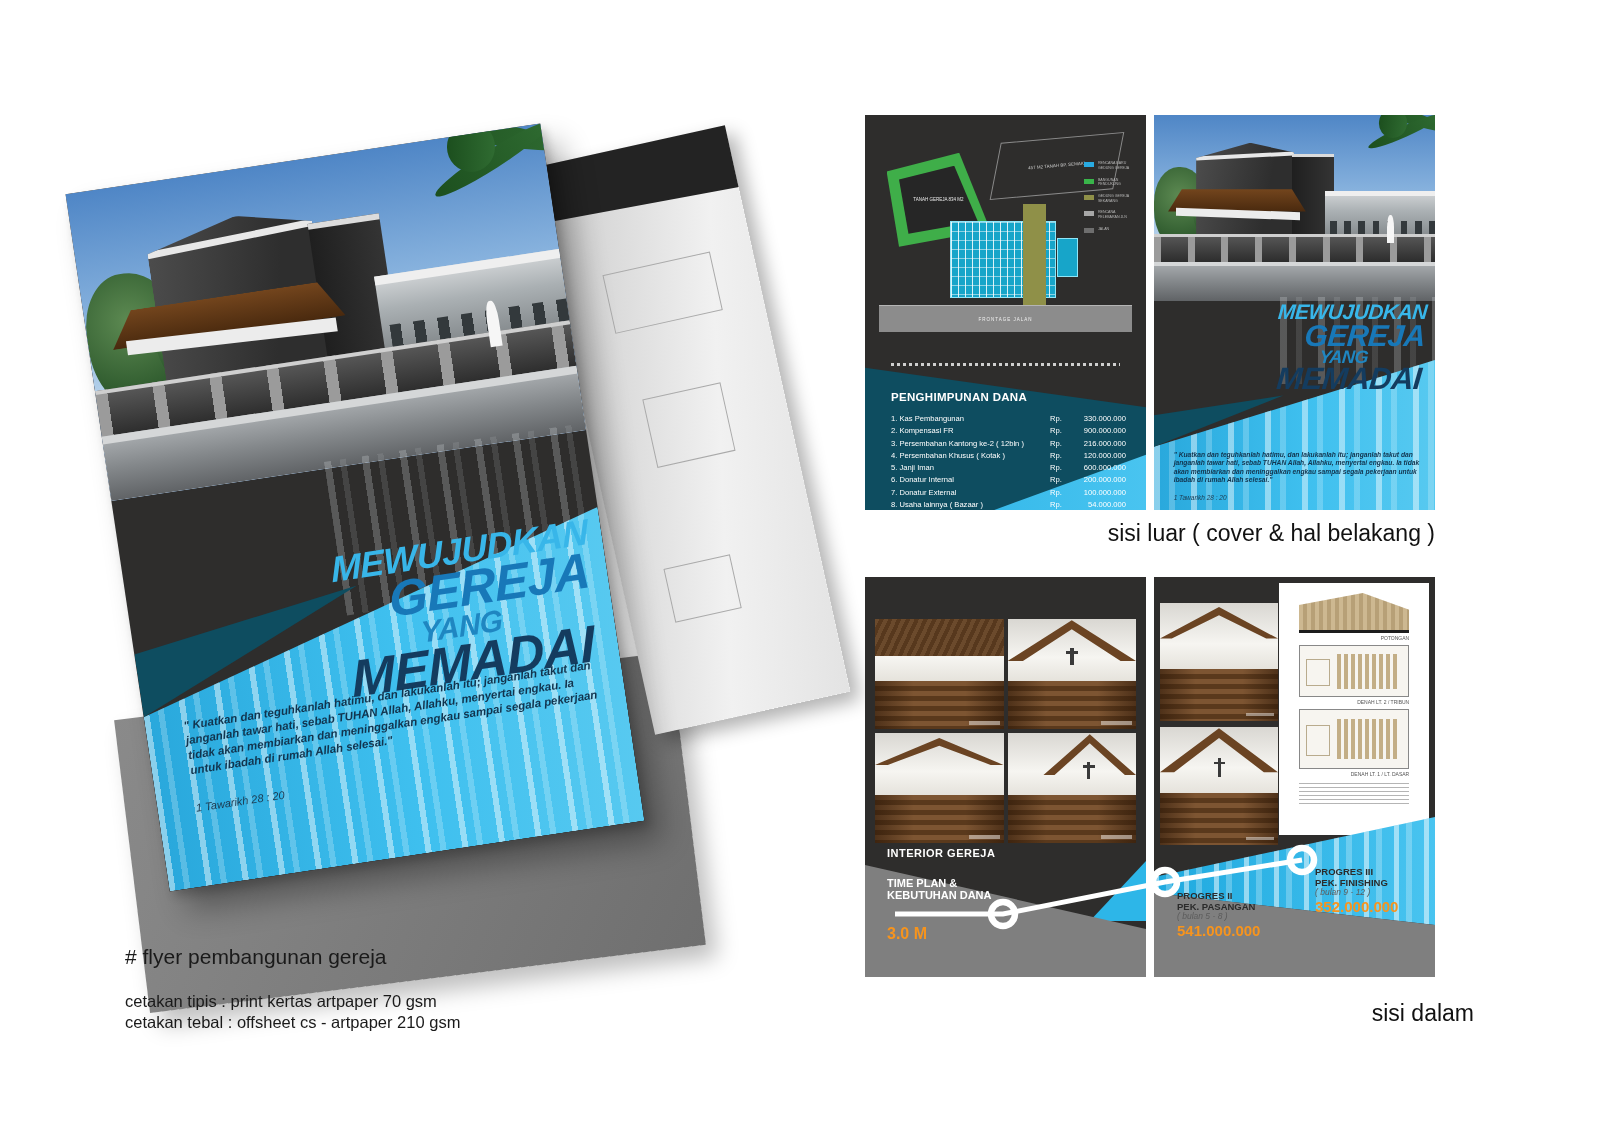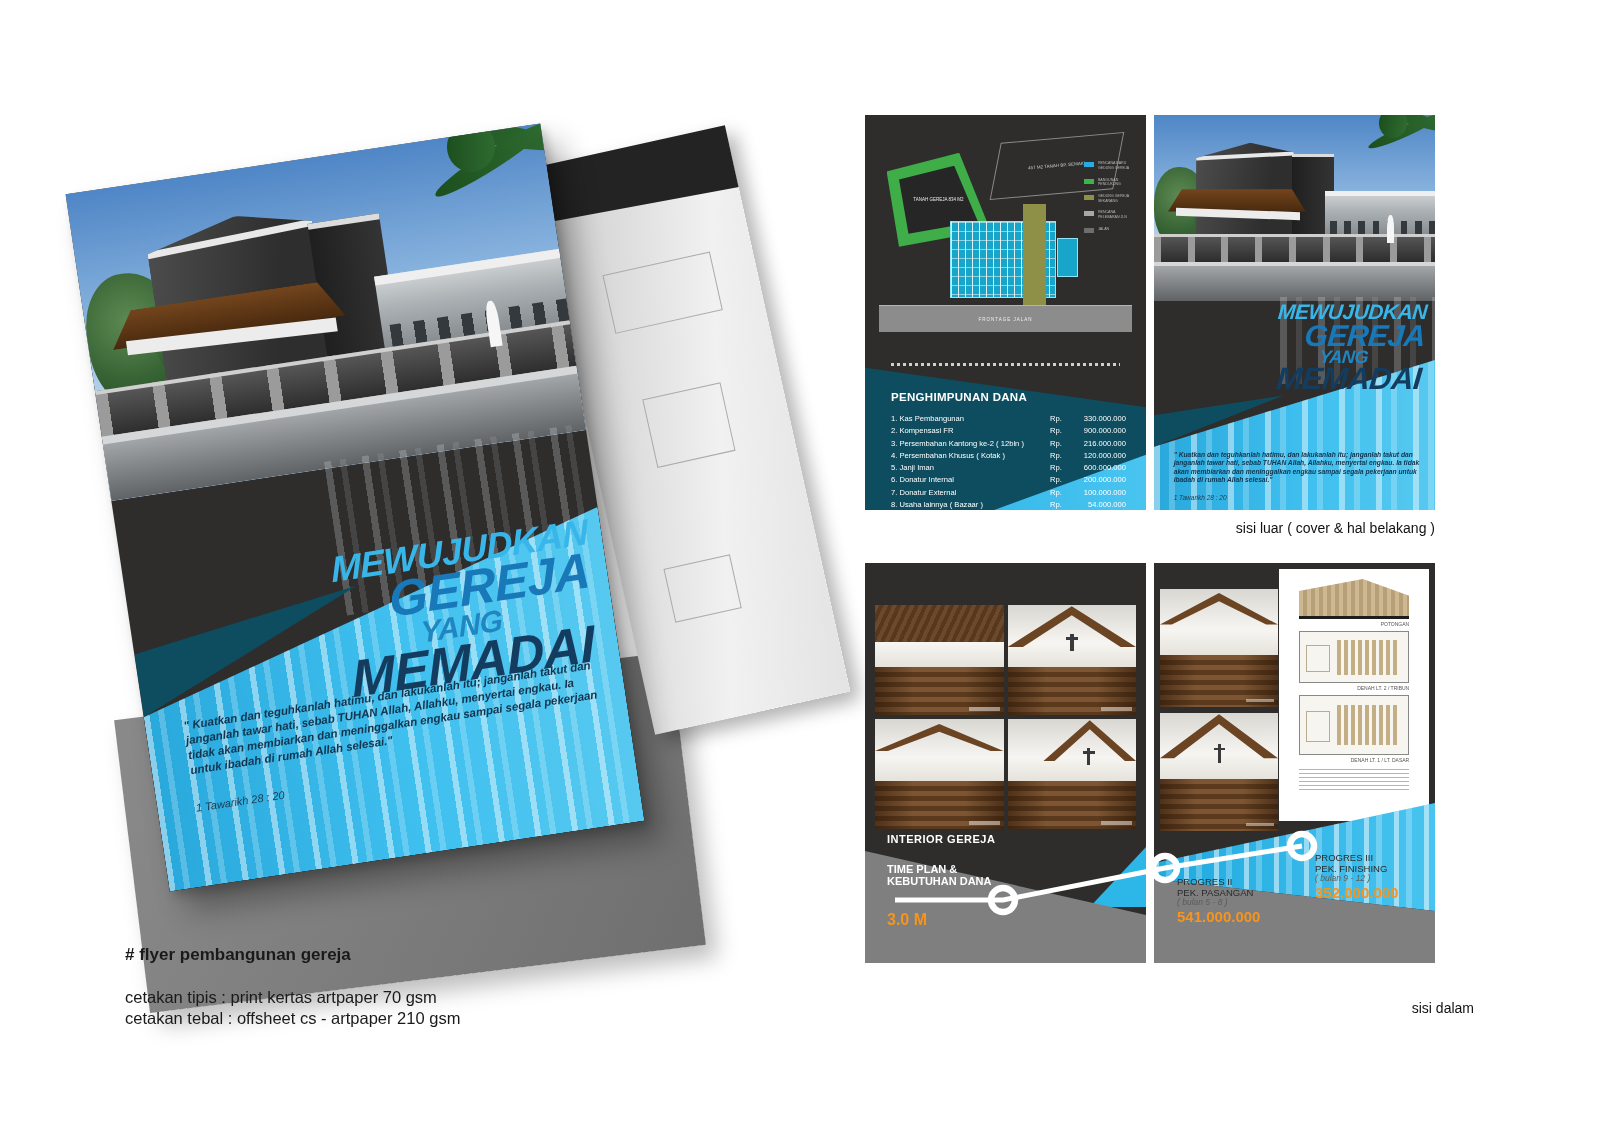--- a/index.html
+++ b/index.html
@@ -92,21 +92,21 @@
 .fund{position:absolute;left:26px;right:20px;top:276px;color:#fff}
 .fund h3{font-size:11.5px;letter-spacing:.3px;margin-bottom:10px}
 .frow{display:flex;font-size:7.6px;line-height:1.62}
 .frow .nm{flex:1}
 .frow .rp{width:18px}
 .frow .am{width:58px;text-align:right}
 
 
 .spread{position:absolute;display:flex;gap:8px;background:#fff}
 .spread>div{flex:0 0 281px}
-.caption{position:absolute;font-size:14px;color:#111;text-align:right}
+.caption{position:absolute;font-size:23px;color:#111;text-align:right}
 
 
 .gray-wedge{position:absolute;inset:0;background:#7f7f7f}
 .cyan-stripe-wedge{position:absolute;inset:0;background:
  repeating-linear-gradient(90deg,rgba(255,255,255,.5) 0 5px,rgba(255,255,255,0) 5px 12px,rgba(255,255,255,.25) 12px 18px,rgba(255,255,255,0) 18px 30px),
  linear-gradient(90deg,#1ea9df,#49c4f0)}
 .ip-left .gray-wedge{clip-path:polygon(0 72%,100% 88%,100% 100%,0 100%)}
 .ip-left .cyan-sliver{position:absolute;inset:0;background:#2db6e8;clip-path:polygon(100% 71%,100% 86%,80% 86%)}
 .ip-right .cyan-stripe-wedge{clip-path:polygon(0 75%,100% 60%,100% 87%,0 79%)}
 .ip-right .gray-wedge{clip-path:polygon(0 79%,100% 87%,100% 100%,0 100%)}
@@ -116,37 +116,37 @@
 .dwg-body{position:relative;margin:2px 10% 0;height:40px;background:repeating-linear-gradient(90deg,#cdb891 0 4px,#b7a077 4px 8px);border-bottom:3px solid #1d1d1d;clip-path:polygon(0 30%,58% 0,100% 42%,100% 100%,0 100%)}
 .dwg-label{font-size:5px;color:#555;text-align:right;padding:2px 10% 0}
 .dwg-plan{position:relative;margin:4px 10% 0;border:1px solid #888;background:#f7f5f0}
 .dwg-plan.p2{height:52px}.dwg-plan.p3{height:60px}
 .dwg-plan:before{content:"";position:absolute;inset:15% 8% 15% 34%;background:repeating-linear-gradient(90deg,#c3ae86 0 4px,rgba(0,0,0,0) 4px 7px)}
 .dwg-plan:after{content:"";position:absolute;left:6%;top:25%;width:20%;height:50%;border:1px solid #b9ab8d}
 .micro{margin:6px 10% 0;height:22px;background:repeating-linear-gradient(180deg,#a2a2a2 0 1px,rgba(0,0,0,0) 1px 4px);opacity:.8}
 .ph-col{position:absolute;left:6px;top:26px;width:118px;display:flex;flex-direction:column;gap:6px}
 .ph-col .ph{height:118px}
 .tl-label{position:absolute;z-index:6;line-height:1.12}
-.tl-label .nm{font-weight:normal;font-size:9.5px;color:#2b2b2b;text-transform:uppercase}
+.tl-label .nm{font-weight:bold;font-size:9.5px;color:#2b2b2b;text-transform:uppercase}
 .tl-label .pd{font-style:italic;font-size:8.5px;color:#5c5c5c}
 .tl-label .am{font-weight:bold;font-size:15px;color:#f7941d;margin-top:1px}
 .tp-head{position:absolute;z-index:6;color:#fff;font-weight:bold;font-size:11px;line-height:1.1;text-transform:uppercase}
 .tp-total{position:absolute;z-index:6;color:#f7941d;font-weight:bold;font-size:16px}
 .tl-svg{position:absolute;inset:0;z-index:5;pointer-events:none}
 
 
 .mock{position:absolute;left:85px;top:85px;width:720px;height:890px}
 .sheet-gray{position:absolute;left:45px;top:600px;width:560px;height:295px;background:linear-gradient(120deg,#8a8a8a,#6f6f6f);transform:rotate(-7deg);box-shadow:10px 14px 22px rgba(0,0,0,.25)}
 .sheet-inner{position:absolute;left:505px;top:55px;width:200px;height:580px;background:linear-gradient(100deg,#c9c9c9,#f1f1f1 60%,#e3e3e3);transform:rotate(-12.5deg);box-shadow:8px 10px 18px rgba(0,0,0,.3);overflow:hidden}
 .sheet-inner .top{position:absolute;left:-6px;top:-8px;width:110%;height:68px;background:#232323;transform:rotate(2deg)}
 .sheet-inner .mk{position:absolute;border:1px solid #aaa}
 .mock-cover{position:absolute;left:30px;top:70px;width:480px;height:705px;transform:rotate(-8.5deg);box-shadow:16px 22px 30px rgba(0,0,0,.32),4px 6px 10px rgba(0,0,0,.18)}
 
 
-.note-title{font-weight:bold;font-size:17px}
+.note-title{font-weight:normal;font-size:21px}
 .note-line{font-size:20px}
 .note-small{font-size:16.5px;line-height:1.25}
 </style>
 </head>
 <body>
 
 <div class="mock">
   <div class="sheet-gray"></div>
   <div class="sheet-inner">
     <div class="top"></div>
@@ -302,21 +302,21 @@
       <div class="t3">YANG</div>
       <div class="t4">MEMADAI</div>
     </div>
     <div class="quote">" Kuatkan dan teguhkanlah hatimu, dan lakukanlah itu; janganlah takut dan janganlah tawar hati, sebab TUHAN Allah, Allahku, menyertai engkau. Ia tidak akan membiarkan dan meninggalkan engkau sampai segala pekerjaan untuk ibadah di rumah Allah selesai."</div>
     <div class="qref">1 Tawarikh 28 : 20</div>
   </div>
 </div>
 
 <div class="caption" style="left:835px;top:520px;width:600px">sisi luar ( cover &amp; hal belakang )</div>
 
-<div class="spread" style="left:865px;top:563px;width:570px;height:400px">
+<div class="spread" style="left:865px;top:577px;width:570px;height:400px">
 
   <div class="panel-dark ip-left">
     <div class="ph-grid">
       <div class="ph">
           <div class="ceil"></div>
           <div class="wood"></div>
           <div class="pews"></div>
           <div class="cap"></div>
         </div>
       <div class="ph">

